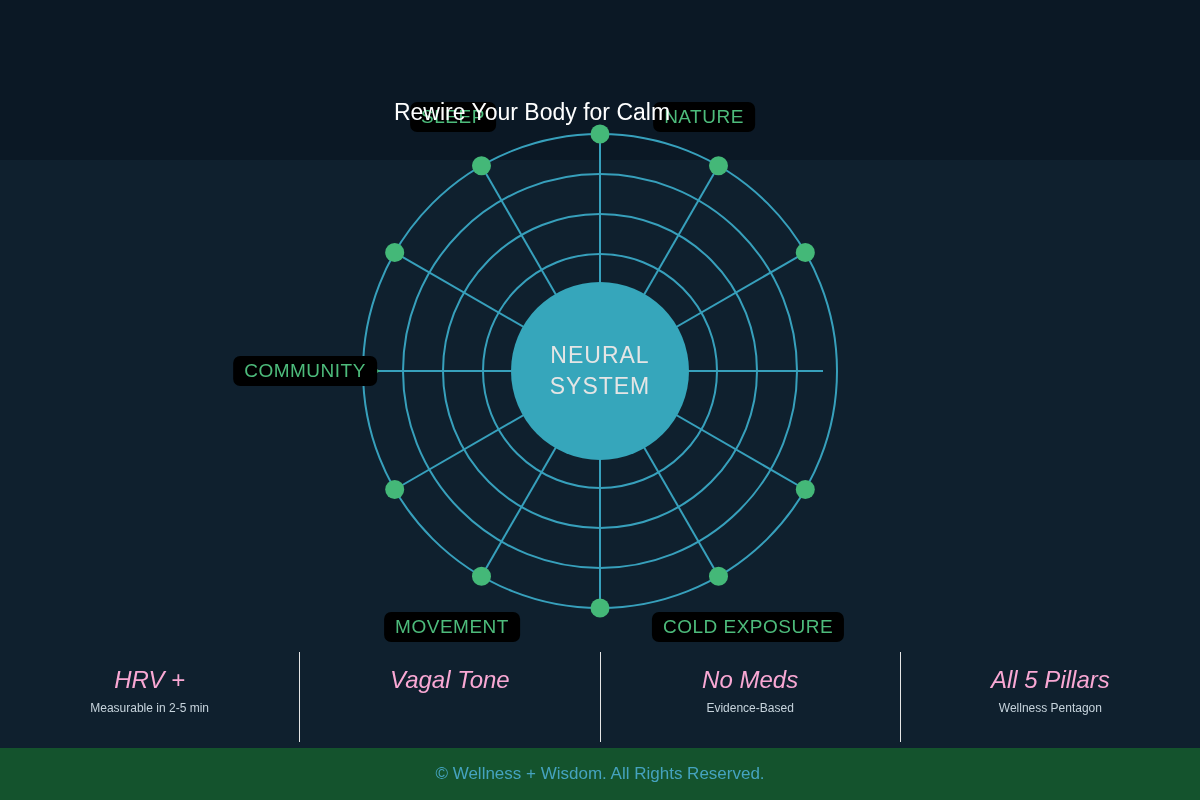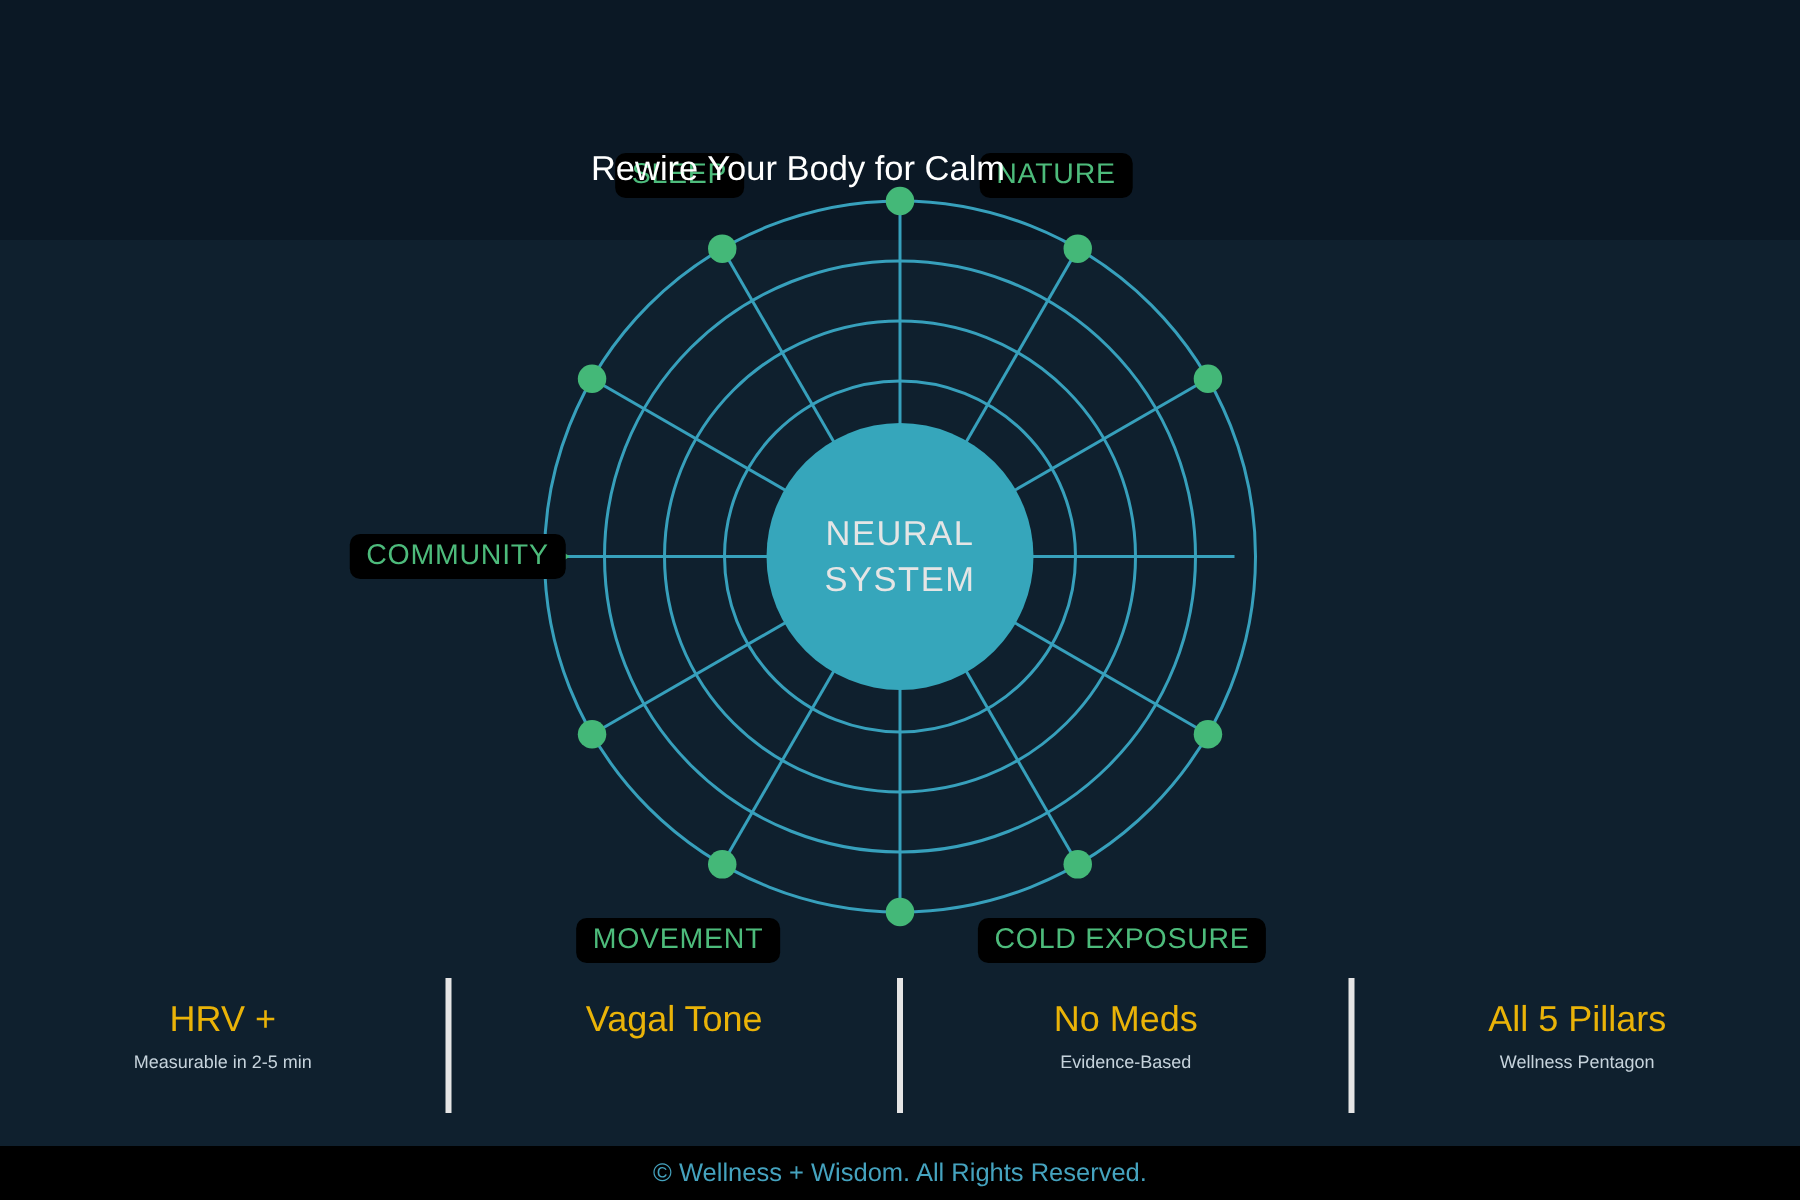--- a/index.html
+++ b/index.html
@@ -51,28 +51,28 @@
   .lbl-cold         { left: 748px; top: 627px; }
 
   
   .stats {
     position: absolute; left: 0; top: 652px; width: 1200px; height: 90px;
     display: flex; z-index: 2;
   }
   .stat {
     flex: 1 1 0; text-align: center; padding-top: 14px;
   }
-  .stat + .stat { border-left: 4px solid #e5e5e5; }
-  .stat-title { font-size: 24px; color: #eab308; margin-bottom: 7px; }
+  .stat + .stat { border-left: 1px solid #e5e5e5; }
+  .stat-title { font-size: 24px; color: #f9a8d4; margin-bottom: 7px; font-style: italic; }
   .stat-sub   { font-size: 12px; color: #c6d3dc; }
 
   
   .footer {
-    position: absolute; left: 0; bottom: 0; width: 1200px; height: 36px;
-    background: #000000; z-index: 2;
+    position: absolute; left: 0; bottom: 0; width: 1200px; height: 52px;
+    background: #14532d; z-index: 2;
     display: flex; align-items: center; justify-content: center;
   }
   .footer-text { font-size: 17px; color: #45a3bf; }
 </style>
 </head>
 <body>
 
 <div class="page">
 
   <div class="header"></div>

